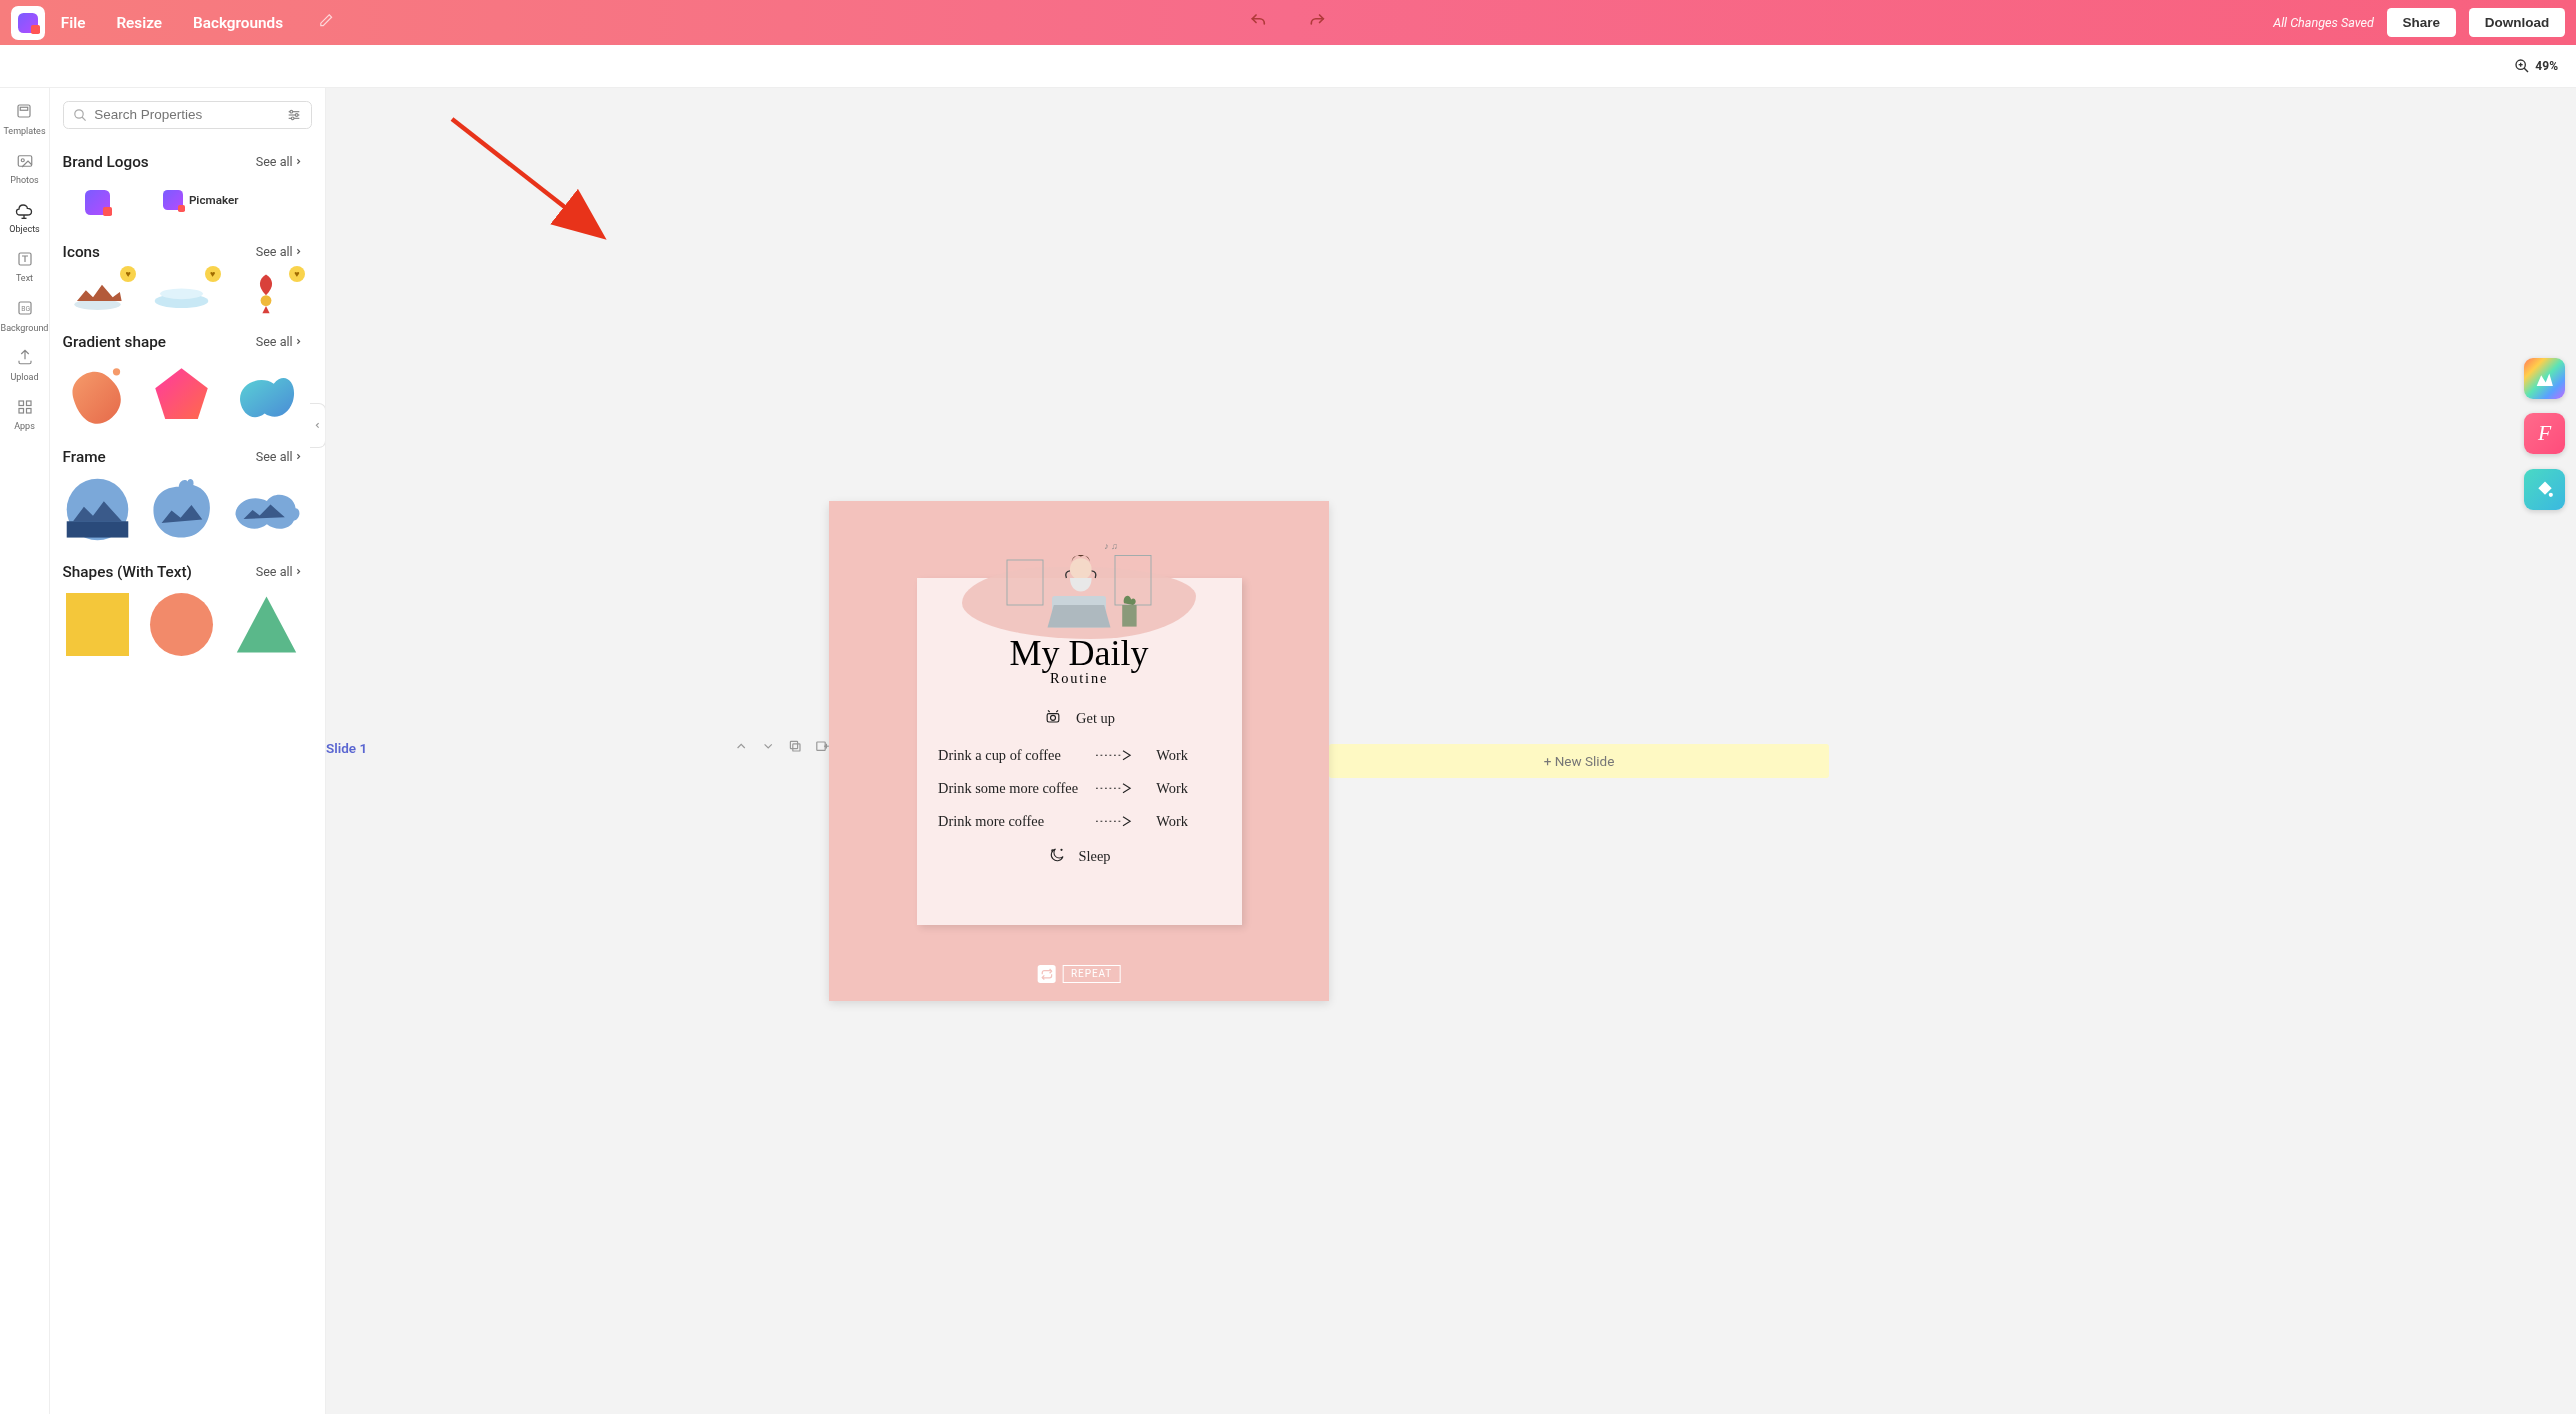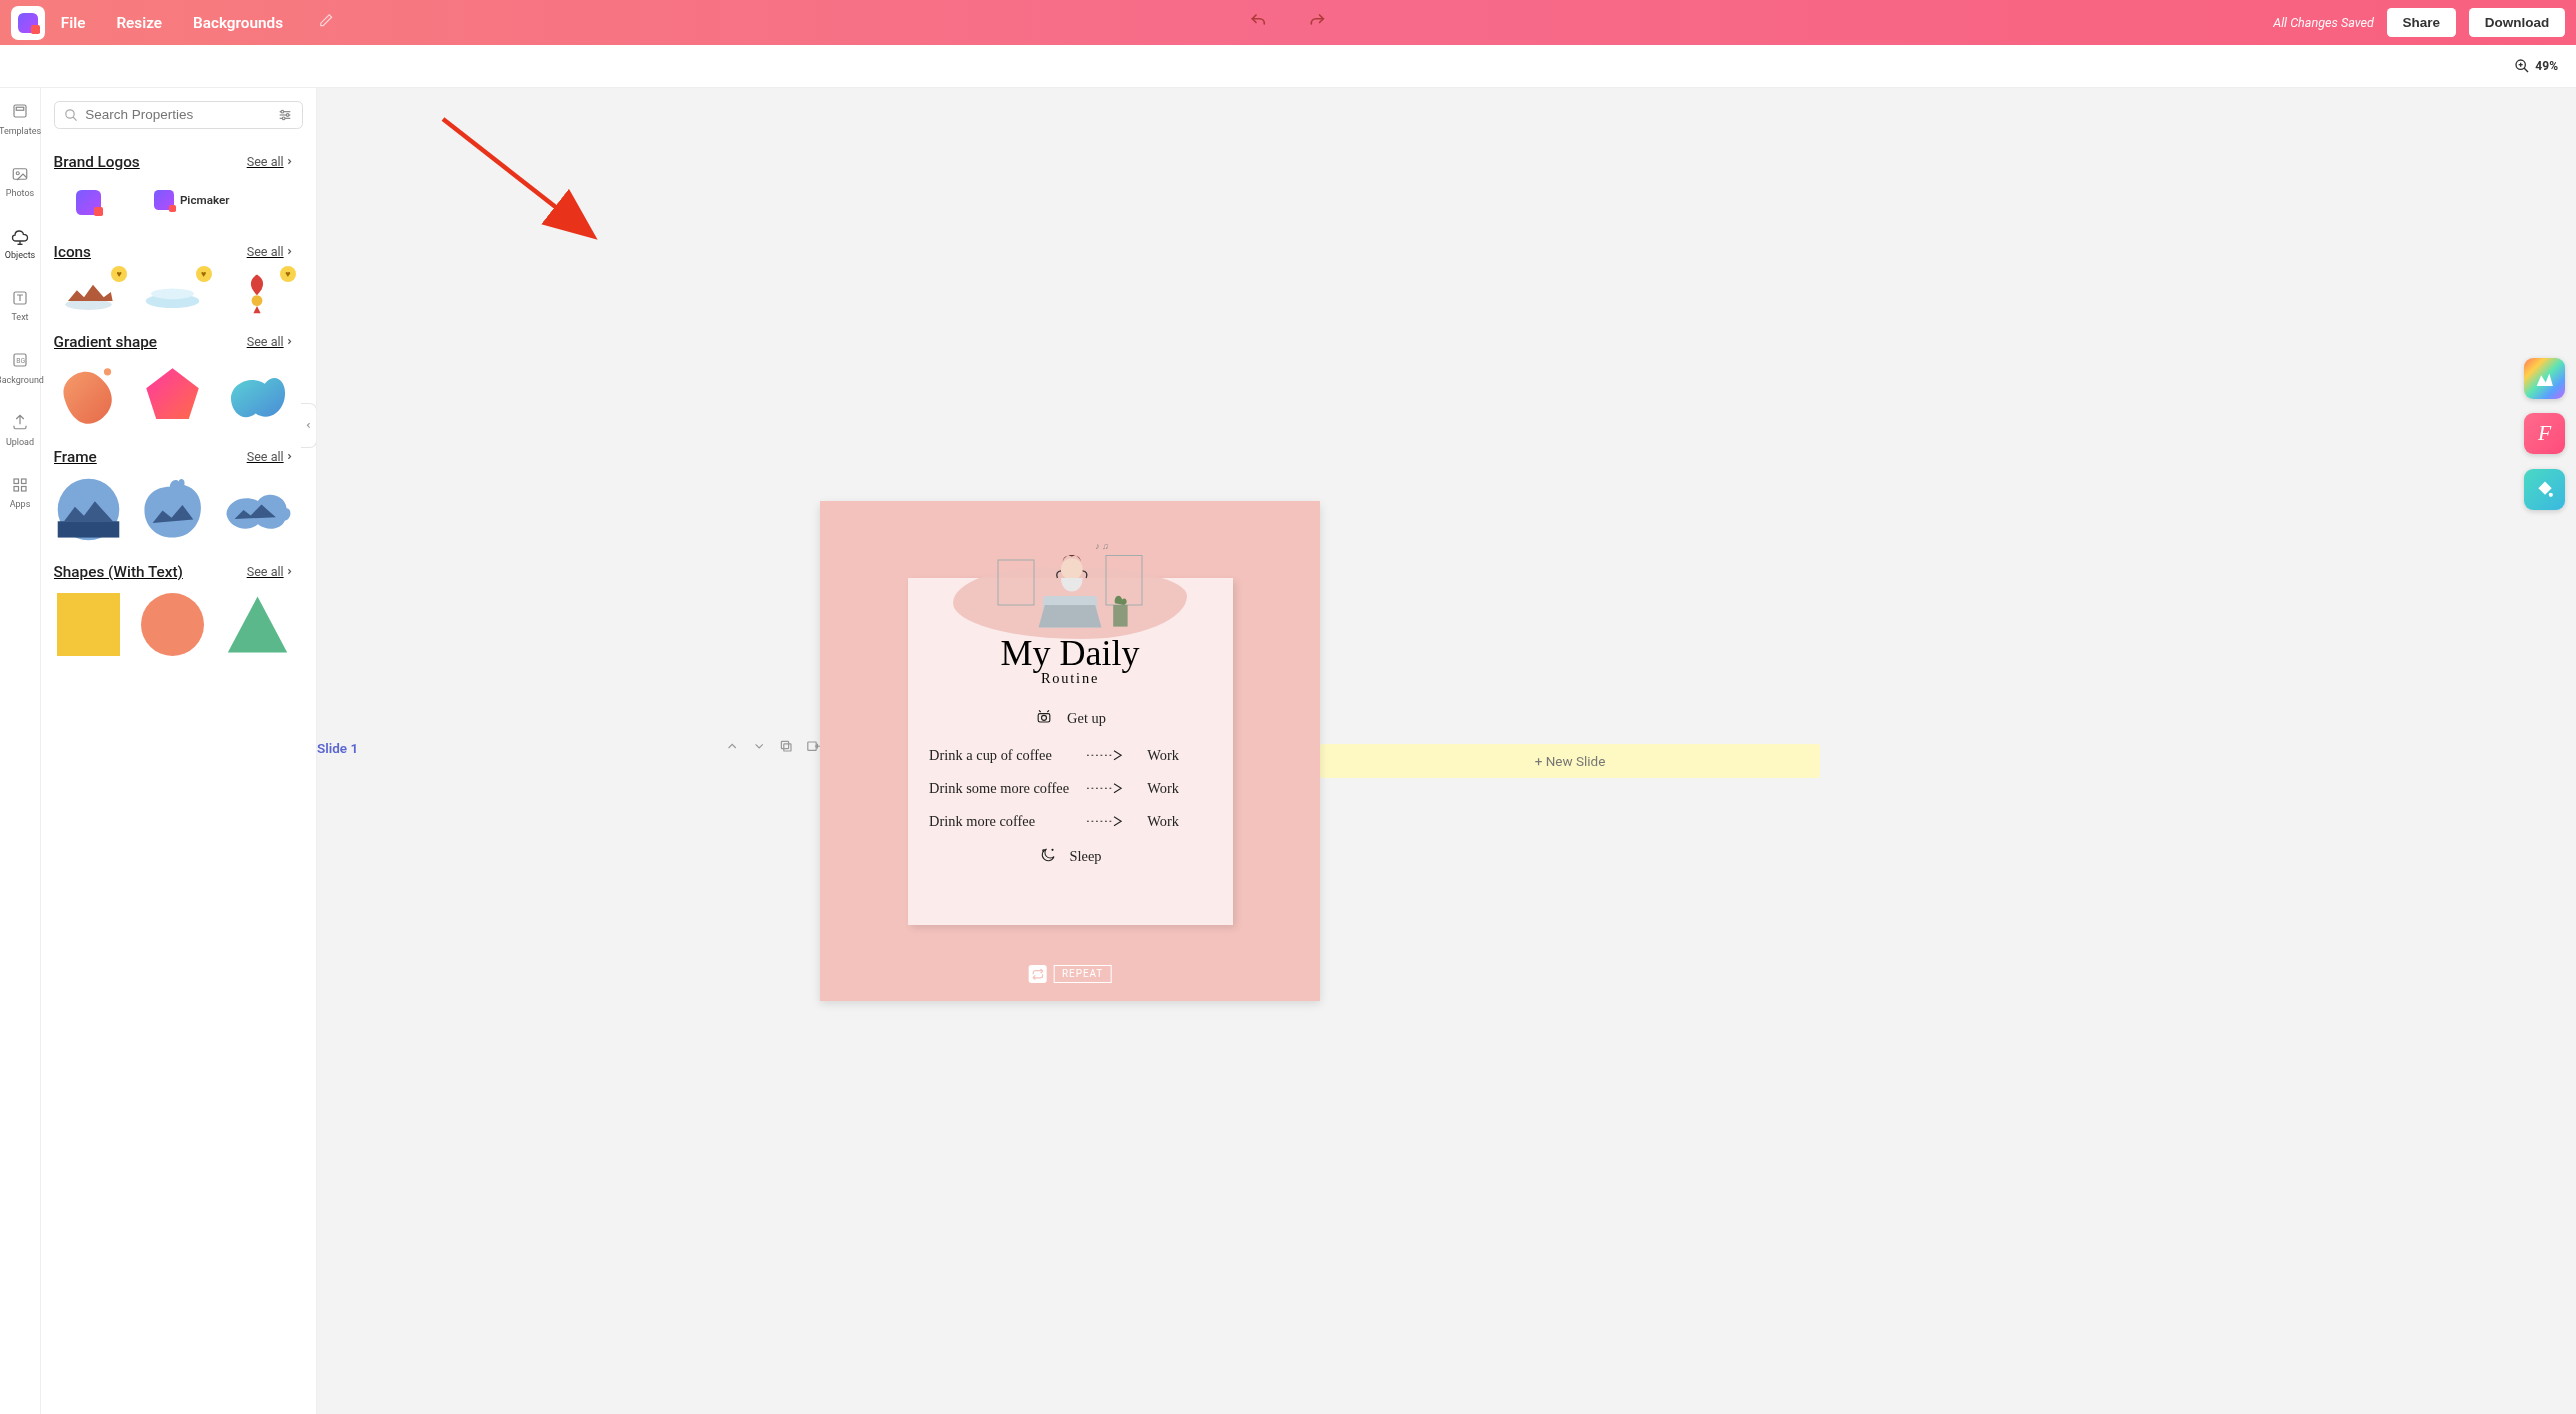--- a/index.html
+++ b/index.html
@@ -21,34 +21,34 @@
   .btn { background:#fff; color:#333; font-weight:600; border:none; border-radius:4.5px; padding:7.2px 16px; font-size:13.5px; cursor:pointer; }
 
   
   .secondbar { height:43px; border-bottom:0.9px solid #eee; display:flex; align-items:center; justify-content:flex-end; padding:0 18px; }
   .zoom { display:flex; align-items:center; gap:5.4px; font-weight:700; font-size:12px; color:#333; }
 
   
   .main { display:flex; flex:1; min-height:0; }
 
   
-  .rail { width:41px; border-right:0.9px solid #eee; display:flex; flex-direction:column; align-items:center; padding-top:12.6px; gap:27px; }
+  .rail { width:50px; border-right:0.9px solid #eee; display:flex; flex-direction:column; align-items:center; padding-top:12.6px; gap:14px; }
   .rail-item { display:flex; flex-direction:column; align-items:center; gap:3.6px; cursor:pointer; color:#6a6a6a; }
   .rail-item.active { color:#333; }
   .rail-item .ri-icon { width:21.6px; height:21.6px; display:flex; align-items:center; justify-content:center; }
   .rail-item .ri-label { font-size:9px; }
 
   
   .panel { width:276px; border-right:0.9px solid #eee; padding:12.6px 12.6px 0 12.6px; display:flex; flex-direction:column; position:relative; overflow:hidden; }
   .panel-scroll { overflow-y:auto; flex:1; padding-right:9px; }
   .panel-scroll::-webkit-scrollbar { width:7.2px; }
   .panel-scroll::-webkit-scrollbar-thumb { background:#bcbcbc; border-radius:3.6px; }
   .search-wrap { display:flex; align-items:center; border:0.9px solid #ddd; border-radius:5.4px; padding:5.4px 9px; gap:7.2px; margin-bottom:16px; }
   .search-wrap input { border:none; outline:none; flex:1; font-size:13.5px; color:#555; background:transparent; }
-  .section-head { display:flex; justify-content:space-between; align-items:center; margin:7.2px 0 9px;text-decoration:underline; }
+  .section-head { display:flex; justify-content:space-between; align-items:center; margin:7.2px 0 9px; }
   .section-title { font-size:15.3px; font-weight:500; color:#222; }
   .see-all { font-size:12.6px; color:#555; display:flex; align-items:center; gap:1.8px; cursor:pointer;justify-content:flex-end; }
   .thumb-row { display:flex; gap:14.4px; margin-bottom:18px; flex-wrap:wrap; }
   .thumb { width:70px; height:70px; display:flex; align-items:center; justify-content:center; position:relative; }
   .thumb-sm { width:70px; height:45px; }
   .thumb-wide { width:108px; height:41px; }
   .prem-badge{ position:absolute; top:-3.6px; right:-3.6px; width:16px; height:16px; background:#f9d34c; border-radius:50%; display:flex; align-items:center; justify-content:center; font-size:9px; color:#a06b00;}
   .collapse-tab { position:absolute; right:-0.9px; top:315px; width:16px; height:45px; background:#fff; border:0.9px solid #e5e5e5; border-left:none; border-radius:0 7.2px 7.2px 0; display:flex; align-items:center; justify-content:center; cursor:pointer; }
 
   

